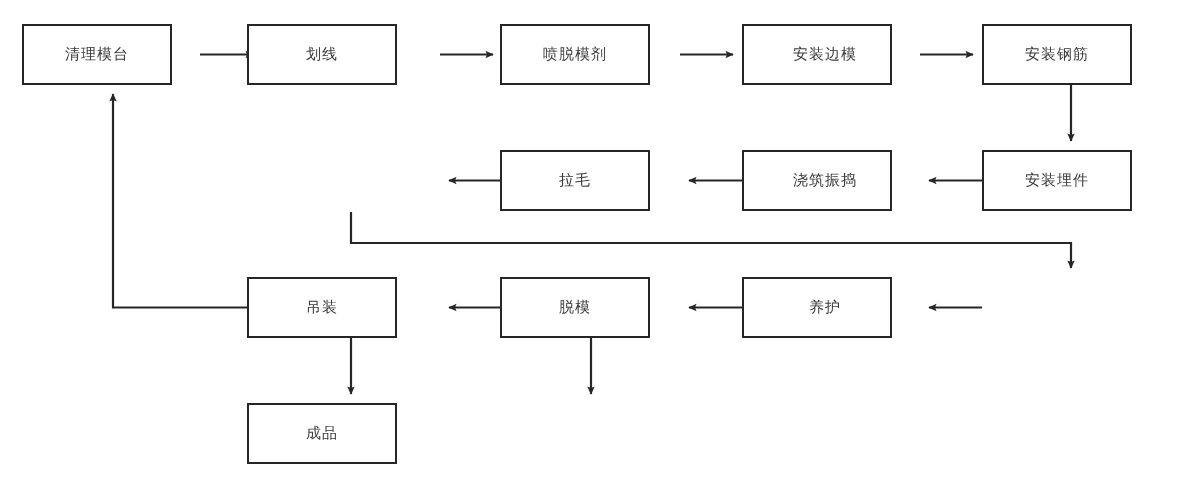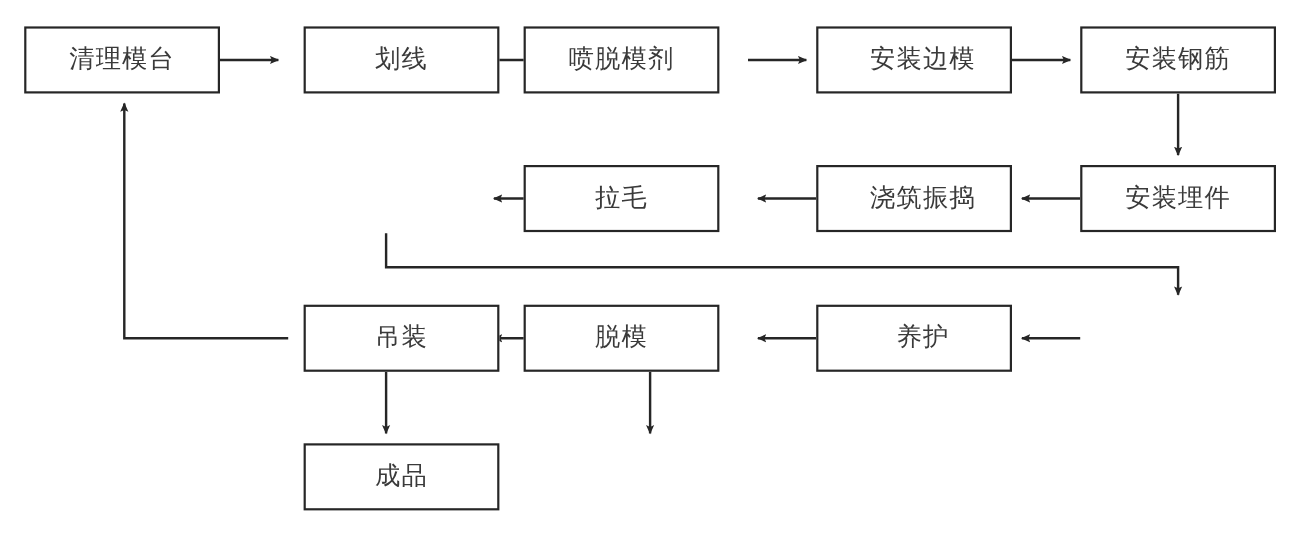--- a/index.html
+++ b/index.html
@@ -19,42 +19,42 @@
     position: absolute;
     left: 0;
     top: 0;
     width: 1181px;
     height: 490px;
     pointer-events: none;
   }
   .node {
     position: absolute;
     box-sizing: border-box;
-    width: 178px;
+    width: 150px;
     height: 61px;
     border: 2px solid #262626;
     background: #ffffff;
     display: flex;
     align-items: center;
     justify-content: center;
     color: #3a3a3a;
-    font-size: 23px;
+    font-size: 15px;
     line-height: 1;
     letter-spacing: 1px;
     white-space: nowrap;
   }
   
   .r1 { top: 24px; }
   .r2 { top: 150px; }
   .r3 { top: 277px; }
   .r4 { top: 403px; }
   
   .c1 { left: 22px; }
-  .c2 { left: 276px; }
-  .c3 { left: 476px; }
+  .c2 { left: 247px; }
+  .c3 { left: 500px; }
   .c4 { left: 742px; padding-left: 16px; }
   .c5 { left: 982px; }
 </style>
 </head>
 <body>
 
 <div id="canvas">
 
   <svg id="edges" viewBox="0 0 1181 490" xmlns="http://www.w3.org/2000/svg">
     <defs>

